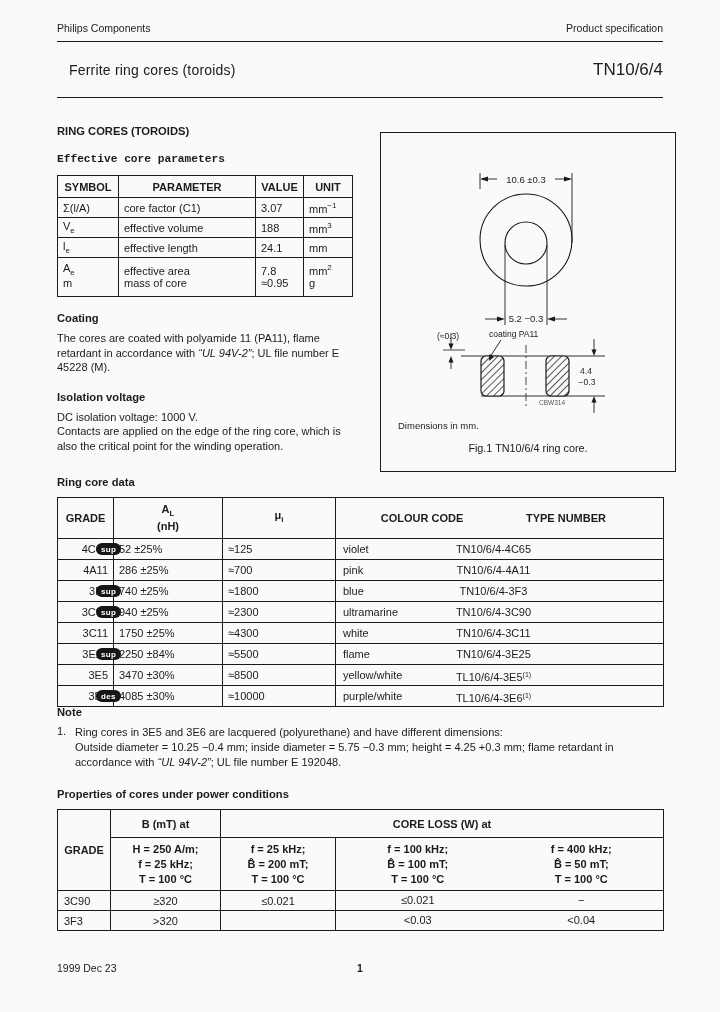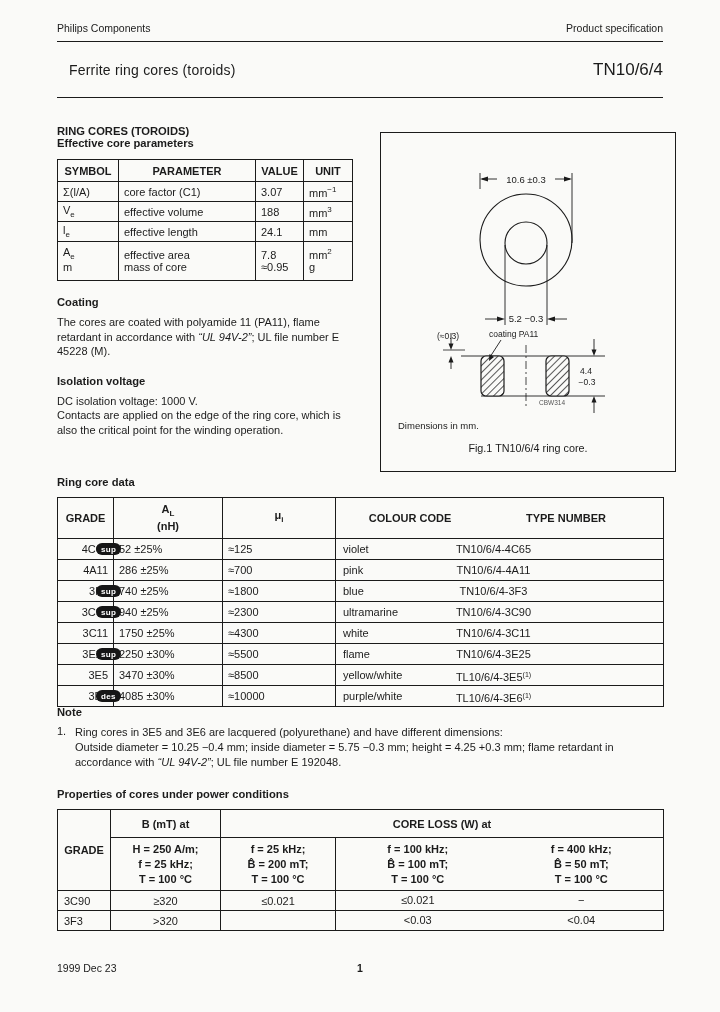--- a/index.html
+++ b/index.html
@@ -14,21 +14,21 @@
   .titlebar{position:absolute;left:57px;right:57px;top:60px;display:flex;justify-content:space-between;align-items:baseline;}
   .doc-title{font-size:14px;padding-left:12px;letter-spacing:0.2px;}
   .doc-part{font-size:17px;}
   .rule2{position:absolute;left:57px;right:57px;top:97px;border-top:1.5px solid #1b1b1b;}
 
   .h-sec{font-size:11.2px;font-weight:bold;margin:0;}
   p{margin:0;font-size:11px;line-height:14.5px;}
   .it{font-style:italic;}
 
   #left-col{position:absolute;left:57px;top:125px;width:296px;}
-  #left-col .h-sub{margin-top:0;}
+  #left-col .h-sub{margin-top:16px;font-family:Liberation Mono, monospace;}
   table{border-collapse:collapse;table-layout:fixed;}
   td,th{border:1px solid #1b1b1b;font-size:11px;padding:0 5px;white-space:nowrap;overflow:visible;}
   th{font-weight:bold;}
 
   #t1{width:295px;margin-top:10px;border:1.5px solid #1b1b1b;}
   #t1 th{height:21px;text-align:center;border-bottom:1.5px solid #1b1b1b;}
   #t1 td{height:19px;}
   #t1 tr.m1 td{border-bottom:none;padding-top:2px;height:17px;vertical-align:bottom;}
   #t1 tr.m2 td{border-top:none;height:19px;vertical-align:top;}
   sub{font-size:8px;}
@@ -48,21 +48,21 @@
   #ring-sec{position:absolute;left:57px;top:476px;width:606px;}
   #t2{width:606px;margin-top:9px;border:1.5px solid #1b1b1b;}
   #t2 th{height:40px;text-align:center;border-bottom:1.5px solid #1b1b1b;vertical-align:middle;line-height:13px;}
   #t2 td{height:20px;position:relative;}
   #t2 td.c-grade{padding-left:6px;text-align:right;}
   #t2 td.c-al,#t2 td.c-mu{}
   .badge{position:absolute;left:38px;top:50%;transform:translateY(-50%);
     background:#161616;color:#fff;font-size:8px;font-weight:bold;
     border-radius:7px;padding:1.5px 5px;letter-spacing:0.3px;line-height:9px;}
   th.merged{position:relative;}
-  th.merged .colour-h{position:absolute;left:4px;top:0;bottom:0;width:140px;line-height:40px;text-align:center;}
+  th.merged .colour-h{position:absolute;left:16px;top:0;bottom:0;width:140px;line-height:40px;text-align:center;}
   th.merged .type-h{position:absolute;left:90px;top:0;bottom:0;width:180px;line-height:40px;text-align:right;}
   td.merged{padding:0;}
   td.merged .colour-v{position:absolute;left:7px;top:0;bottom:0;line-height:20px;}
   td.merged .type-v{position:absolute;left:50px;top:0;bottom:14px;width:215px;line-height:20px;text-align:center;}
   .tsup{font-size:7px;vertical-align:4px;}
 
   #note-sec{position:absolute;left:57px;top:706px;width:606px;}
   .note-row{display:flex;margin-top:7px;}
   .note-num{font-size:11px;width:18px;flex:none;}
   .note-body{font-size:11px;line-height:15px;white-space:pre-line;width:588px;}
@@ -272,21 +272,21 @@
       <td class="c-grade"><span>3C11</span></td>
       <td class="c-al">1750 ±25%</td>
       <td class="c-mu">≈4300</td>
       <td class="merged">
             <span class="colour-v">white</span>
             <span class="type-v">TN10/6/4-3C11</span>
           </td>
     </tr>
     <tr>
       <td class="c-grade"><span>3E25</span><span class="badge">sup</span></td>
-      <td class="c-al">2250 ±30%</td>
+      <td class="c-al">2250 ±84%</td>
       <td class="c-mu">≈5500</td>
       <td class="merged">
             <span class="colour-v">flame</span>
             <span class="type-v">TN10/6/4-3E25</span>
           </td>
     </tr>
     <tr>
       <td class="c-grade"><span>3E5</span></td>
       <td class="c-al">3470 ±30%</td>
       <td class="c-mu">≈8500</td>

